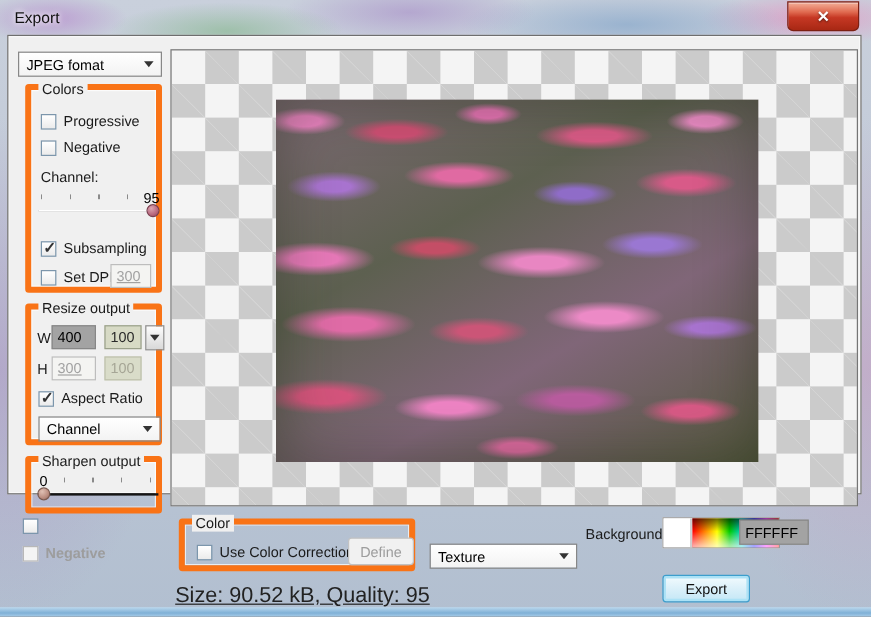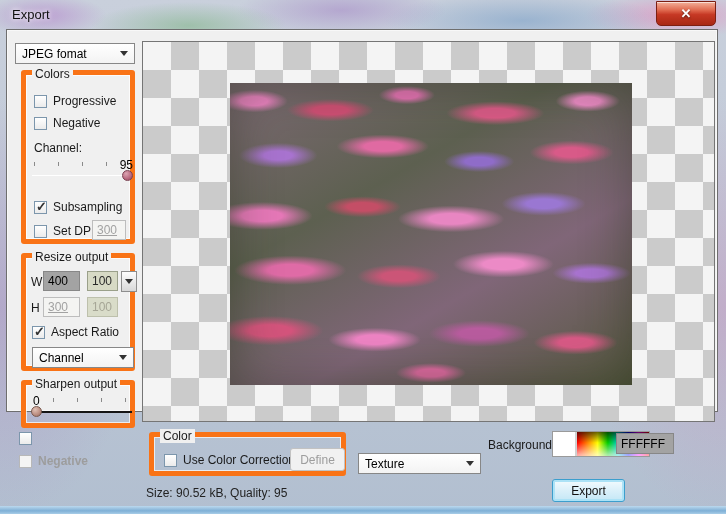--- a/index.html
+++ b/index.html
@@ -105,21 +105,21 @@
       radial-gradient(50px 14px at 50% 96%, #e06aa2 0 28%, rgba(224,106,162,0) 70%),
       linear-gradient(150deg,#7d6a74 0%,#5d6050 35%,#806678 65%,#55583f 100%);}
   
   .swatchwrap{position:absolute;left:545px;top:401px;height:26px;display:flex;
     border:1px solid #9a9a9a;background:#fff;}
   .swatch-white{width:24px;height:24px;background:#fff;border-right:2px solid #d0d0d0;}
   .swatch-rainbow{width:72px;height:24px;
     background:
       linear-gradient(to bottom,rgba(0,0,0,.6),rgba(0,0,0,0) 45%,rgba(255,255,255,.65) 96%),
       linear-gradient(to right,#f00,#ff8000,#ff0,#0c0,#0cc,#00f,#f0f,#f00);}
-  .status{position:absolute;left:139px;top:456px;font-size:12px;color:#222;}
+  .status{position:absolute;left:139px;top:456px;font-size:18px;color:#222;text-decoration:underline;}
 </style>
 </head>
 <body>
 
 <div id="window">
   <div class="titlebar">
     <span class="title">Export</span>
     <div class="closebtn">
       <span>✕</span>
     </div>

